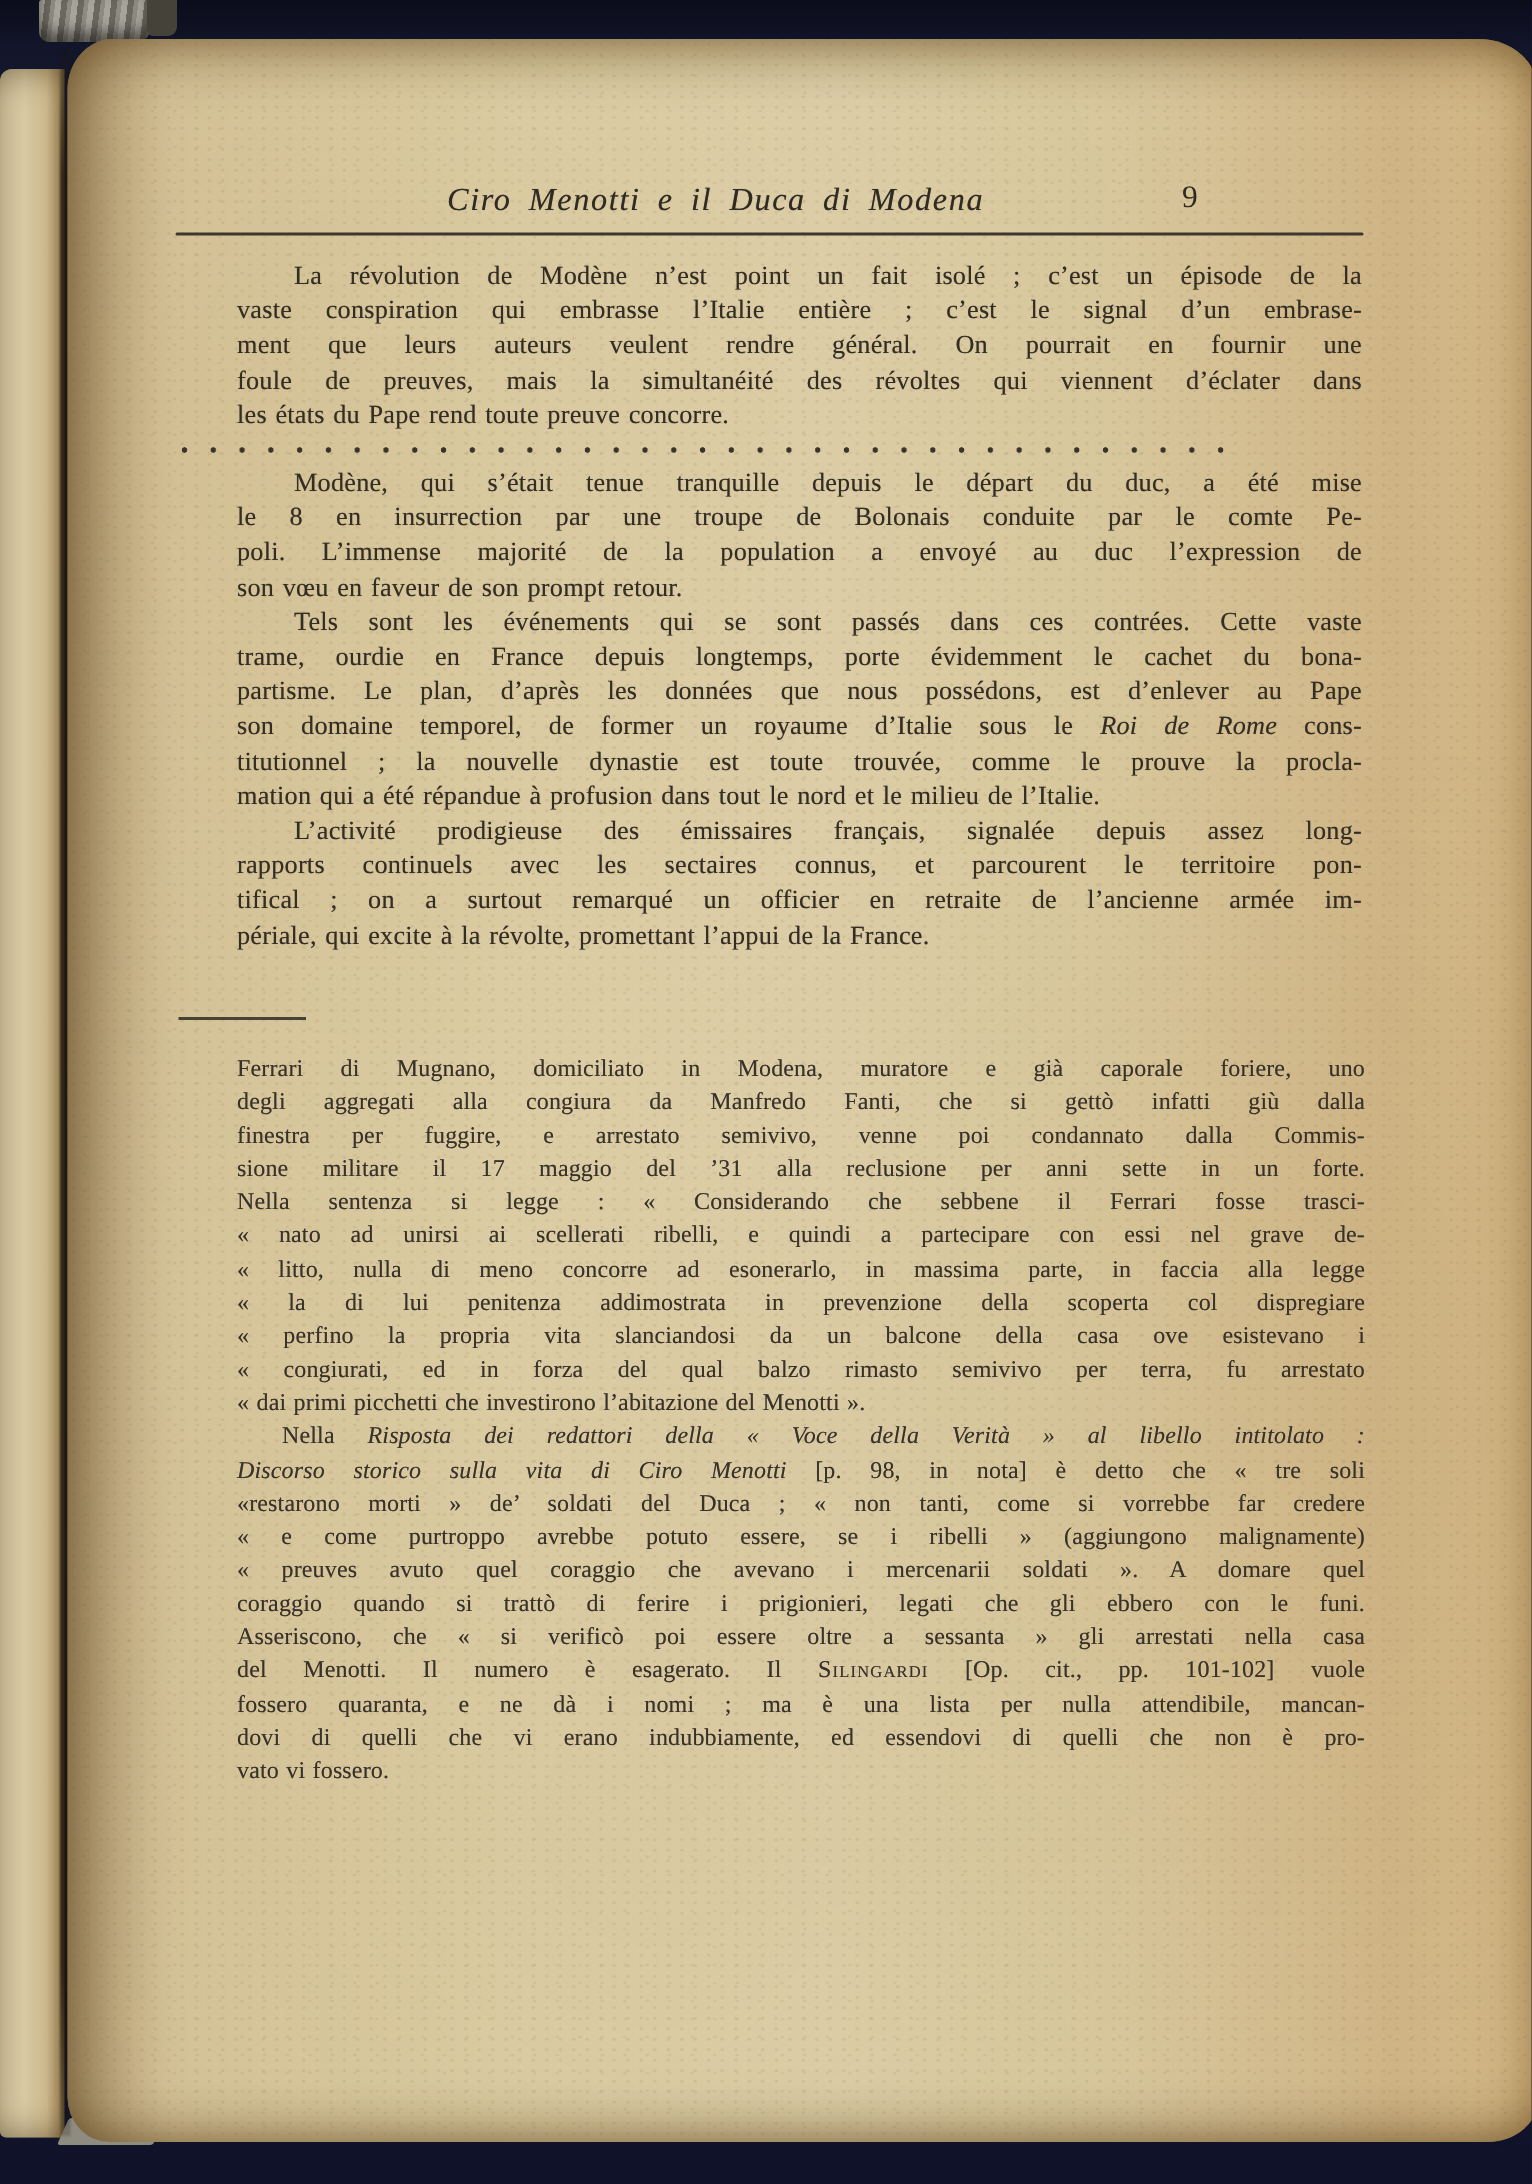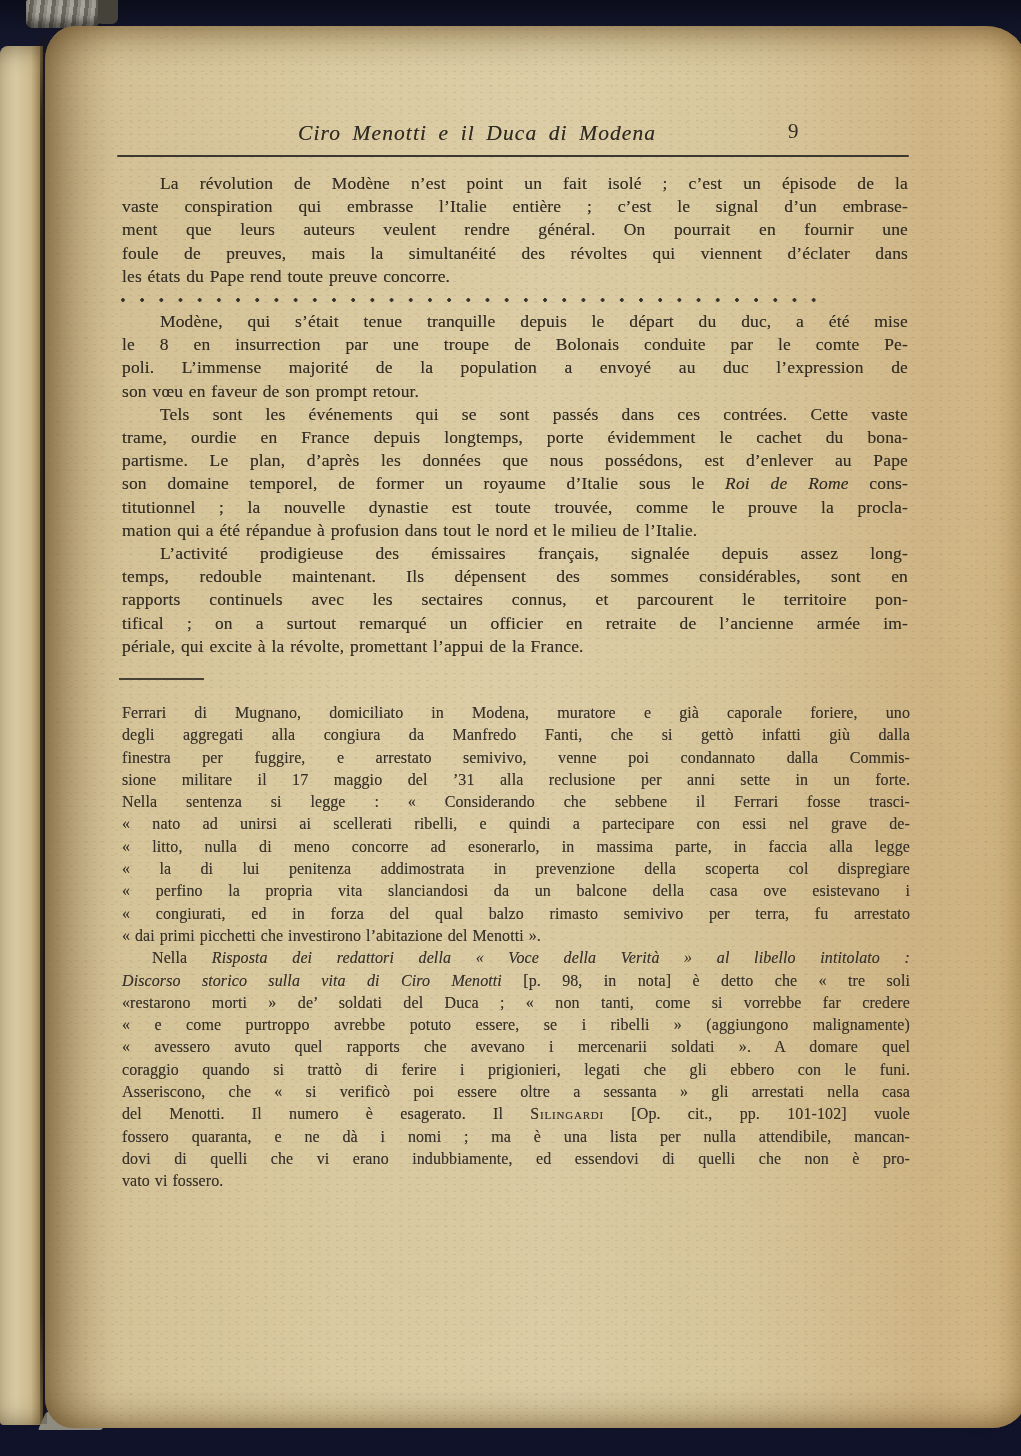--- a/index.html
+++ b/index.html
@@ -78,21 +78,21 @@
   }
   .pagenum { position:absolute; left:666px; top:93px; font-size:21px; color:#2f2a22; }
   .head-rule { position:absolute; left:-5px; top:128.5px; width:792px; height:2.4px; background:#3d382f; border-radius:1px; }
 
   .main-text {
     position:absolute; left:0; top:146px; width:786px;
     font-size:17.5px; line-height:23.2px; word-spacing:1.2px; letter-spacing:.15px;
     text-shadow:0 0 .45px rgba(51,45,36,.5);
   }
   .para { margin:0; }
-  .line { text-align:justify; text-align-last:justify; }
+  .line { text-align:justify; text-align-last:justify;margin-left:36px; }
   .line.last { text-align-last:left; }
   .main-text .line.first { text-indent:38px; }
 
   .dots {
     width:700px; height:16px; margin:4px 0 2px -2px;
     background-image: radial-gradient(circle at 3px 8px, #3a332a 1.6px, rgba(0,0,0,0) 2.05px);
     background-size:19.2px 16px; background-repeat:repeat-x;
   }
 
   .fn-rule { position:absolute; left:-3px; top:652px; width:85px; height:2.2px; background:#474136; }
@@ -152,21 +152,20 @@
             <div class="para">
               <div class="line first"><span>Tels sont les événements qui se sont passés dans ces contrées. Cette vaste</span></div>
               <div class="line"><span>trame, ourdie en France depuis longtemps, porte évidemment le cachet du bona-</span></div>
               <div class="line"><span>partisme. Le plan, d’après les données que nous possédons, est d’enlever au Pape</span></div>
               <div class="line"><span>son domaine temporel, de former un royaume d’Italie sous le </span><span class="it">Roi de Rome</span><span> cons-</span></div>
               <div class="line"><span>titutionnel ; la nouvelle dynastie est toute trouvée, comme le prouve la procla-</span></div>
               <div class="line last"><span>mation qui a été répandue à profusion dans tout le nord et le milieu de l’Italie.</span></div>
             </div>
             <div class="para">
               <div class="line first"><span>L’activité prodigieuse des émissaires français, signalée depuis assez long-</span></div>
-              <div class="line"><span>temps, redouble maintenant. Ils dépensent des sommes considérables, sont en</span></div>
               <div class="line"><span>rapports continuels avec les sectaires connus, et parcourent le territoire pon-</span></div>
               <div class="line"><span>tifical ; on a surtout remarqué un officier en retraite de l’ancienne armée im-</span></div>
               <div class="line last"><span>périale, qui excite à la révolte, promettant l’appui de la France.</span></div>
             </div>
           </div>
       </div>
 
       <div class="fn-rule"></div>
 
       <div class="fn">
@@ -181,21 +180,21 @@
             <div class="line"><span>« la di lui penitenza addimostrata in prevenzione della scoperta col dispregiare</span></div>
             <div class="line"><span>« perfino la propria vita slanciandosi da un balcone della casa ove esistevano i</span></div>
             <div class="line"><span>« congiurati, ed in forza del qual balzo rimasto semivivo per terra, fu arrestato</span></div>
             <div class="line last"><span>« dai primi picchetti che investirono l’abitazione del Menotti ».</span></div>
           </div>
           <div class="para">
             <div class="line first"><span>Nella </span><span class="it">Risposta dei redattori della « Voce della Verità » al libello intitolato :</span></div>
             <div class="line"><span class="it">Discorso storico sulla vita di Ciro Menotti</span><span> [p. 98, in nota] è detto che « tre soli</span></div>
             <div class="line"><span>«restarono morti » de’ soldati del Duca ; « non tanti, come si vorrebbe far credere</span></div>
             <div class="line"><span>« e come purtroppo avrebbe potuto essere, se i ribelli » (aggiungono malignamente)</span></div>
-            <div class="line"><span>« avessero avuto quel rapports che avevano i mercenarii soldati ». A domare quel</span></div>
+            <div class="line"><span>« preuves avuto quel coraggio che avevano i mercenarii soldati ». A domare quel</span></div>
             <div class="line"><span>coraggio quando si trattò di ferire i prigionieri, legati che gli ebbero con le funi.</span></div>
             <div class="line"><span>Asseriscono, che « si verificò poi essere oltre a sessanta » gli arrestati nella casa</span></div>
             <div class="line"><span>del Menotti. Il numero è esagerato. Il </span><span class="sc">Silingardi</span><span> [Op. cit., pp. 101-102] vuole</span></div>
             <div class="line"><span>fossero quaranta, e ne dà i nomi ; ma è una lista per nulla attendibile, mancan-</span></div>
             <div class="line"><span>dovi di quelli che vi erano indubbiamente, ed essendovi di quelli che non è pro-</span></div>
             <div class="line last"><span>vato vi fossero.</span></div>
           </div>
         </div>
 
     </div>

